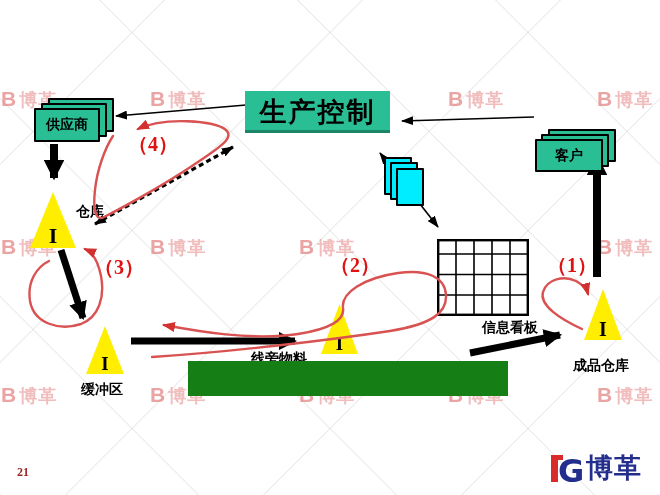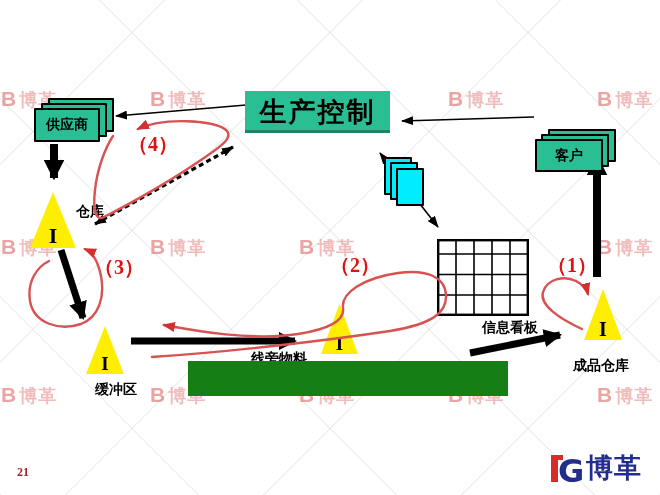--- a/index.html
+++ b/index.html
@@ -174,21 +174,21 @@
     <span>I</span>
   </div>
   <div class="abs tri" style="left:321px;top:304px;width:37px;height:50px;font-size:19px;">
     <span>I</span>
   </div>
   <div class="abs tri" style="left:584px;top:289px;width:38px;height:51px;font-size:20px;">
     <span>I</span>
   </div>
 
   <div class="abs lbl" style="left:76px;top:203px;font-family:Liberation Serif, serif;">仓库</div>
-  <div class="abs lbl" style="left:95px;top:381px;text-align:right;">缓冲区</div>
+  <div class="abs lbl" style="left:81px;top:381px;text-align:right;">缓冲区</div>
   <div class="abs lbl" style="left:251px;top:318px;margin-top:32px;">线旁物料</div>
   <div class="abs lbl" style="left:454px;top:319px;margin-left:28px;">信息看板</div>
   <div class="abs lbl" style="left:573px;top:340px;margin-top:17px;">成品仓库</div>
 
   <svg class="abs grid-svg" width="92" height="77" viewBox="0 0 92 77">
     <rect x="1.2" y="1.2" width="89.6" height="74.6" fill="#fff" stroke="#000" stroke-width="2.4"></rect>
     <line x1="19" y1="1" x2="19" y2="76" stroke="#000" stroke-width="1.6"></line>
     <line x1="37" y1="1" x2="37" y2="76" stroke="#000" stroke-width="1.6"></line>
     <line x1="55" y1="1" x2="55" y2="76" stroke="#000" stroke-width="1.6"></line>
     <line x1="73" y1="1" x2="73" y2="76" stroke="#000" stroke-width="1.6"></line>

